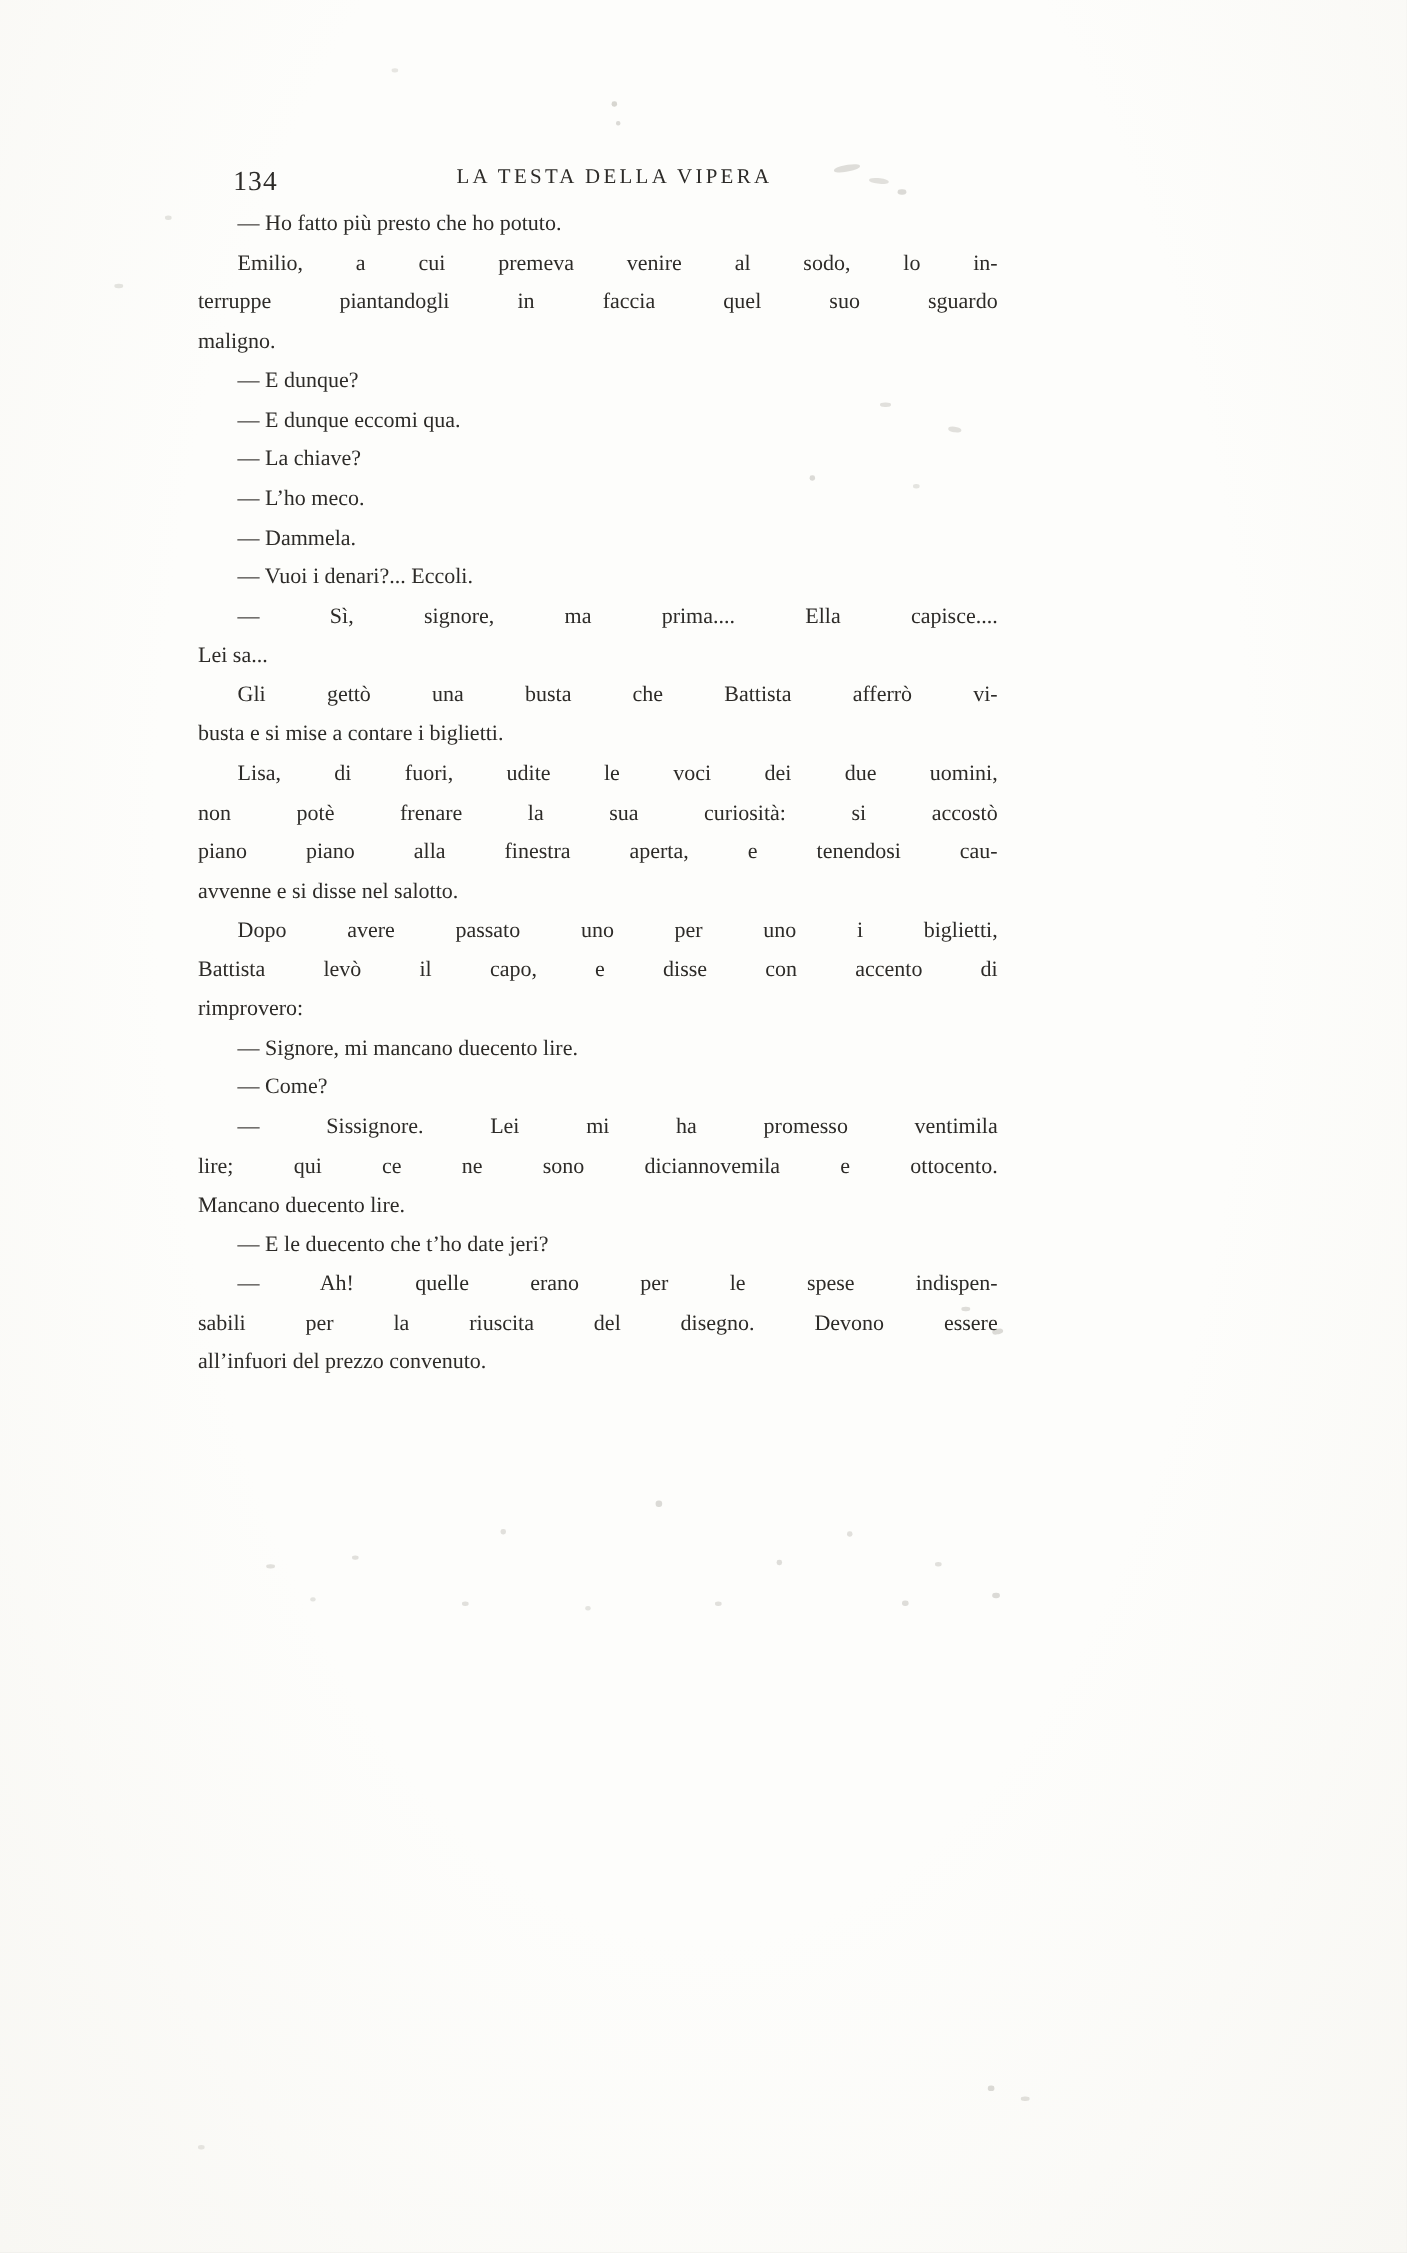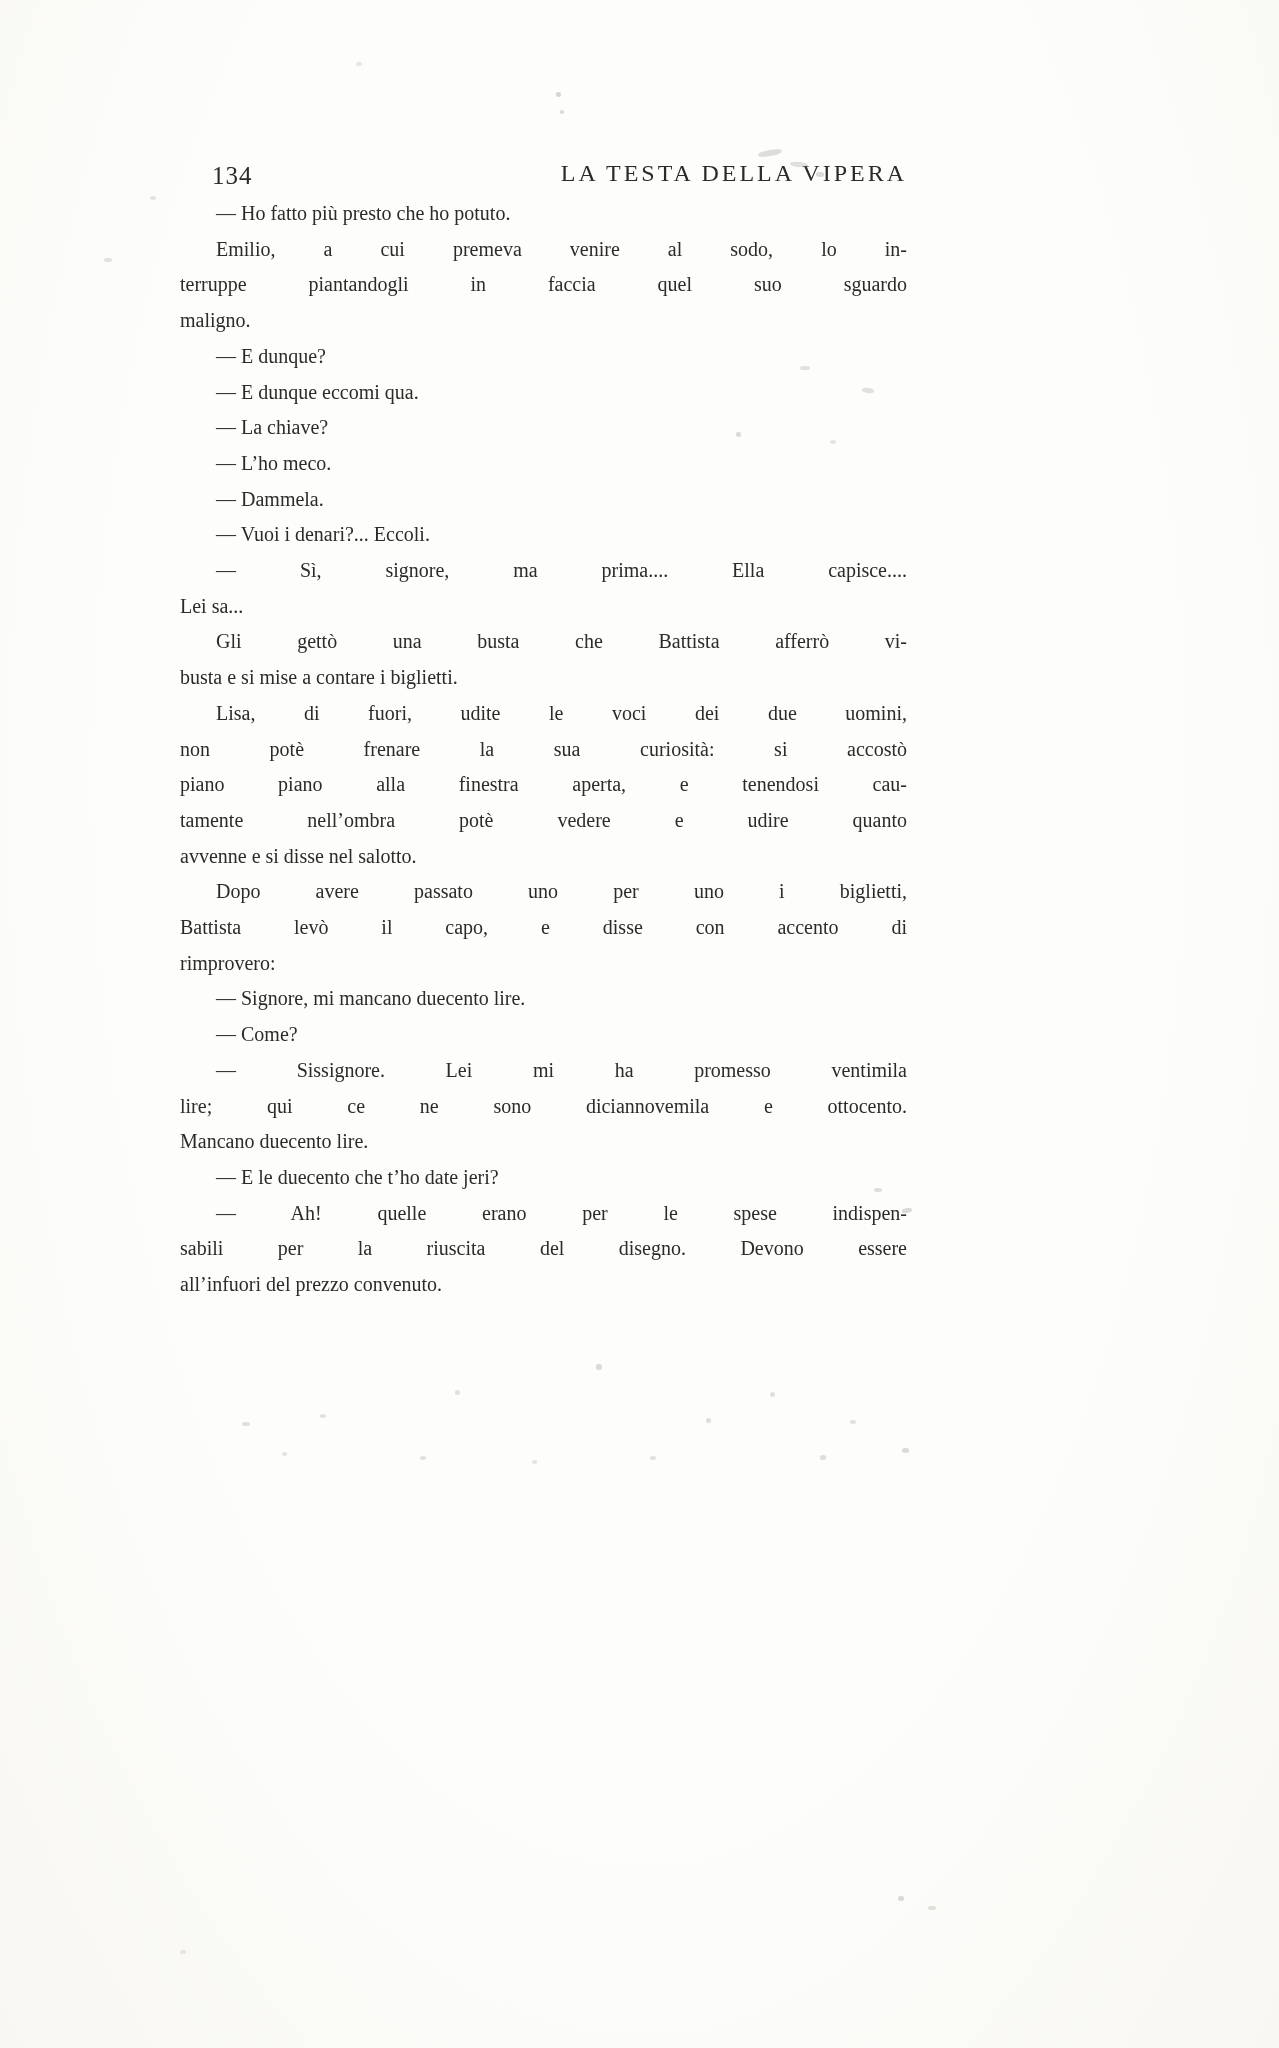--- a/index.html
+++ b/index.html
@@ -17,24 +17,23 @@
     position:absolute;
     left:180px; top:150px;
     width:727px;
   }
   .header { position:relative; height:36px; }
   .page-number {
     position:absolute; left:32px; top:2px;
     font-size:25px; letter-spacing:1px;
   }
   .running-title {
-    text-align:right;
-    font-size:24px; letter-spacing:3px;
+    text-align:center;
+    font-size:19px; letter-spacing:3px;
     padding-left:30px;
-    margin-top:10px;
   }
   .body {
     font-size:20px;
     line-height:35.7px;
   }
   .line { text-align:left; }
   .line.first { text-indent:36px; }
   .line.just { text-align:justify; text-align-last:justify; }
   .speck {
     position:absolute;
@@ -97,21 +96,20 @@
 
       <div class="paragraph">
         <div class="line first just">Gli gettò una busta che Battista afferrò vi-</div>
         <div class="line">busta e si mise a contare i biglietti.</div>
       </div>
 
       <div class="paragraph">
         <div class="line first just">Lisa, di fuori, udite le voci dei due uomini,</div>
         <div class="line just">non potè frenare la sua curiosità: si accostò</div>
         <div class="line just">piano piano alla finestra aperta, e tenendosi cau-</div>
-        <div class="line just">tamente nell’ombra potè vedere e udire quanto</div>
         <div class="line">avvenne e si disse nel salotto.</div>
       </div>
 
       <div class="paragraph">
         <div class="line first just">Dopo avere passato uno per uno i biglietti,</div>
         <div class="line just">Battista levò il capo, e disse con accento di</div>
         <div class="line">rimprovero:</div>
       </div>
 
       <div class="paragraph">

